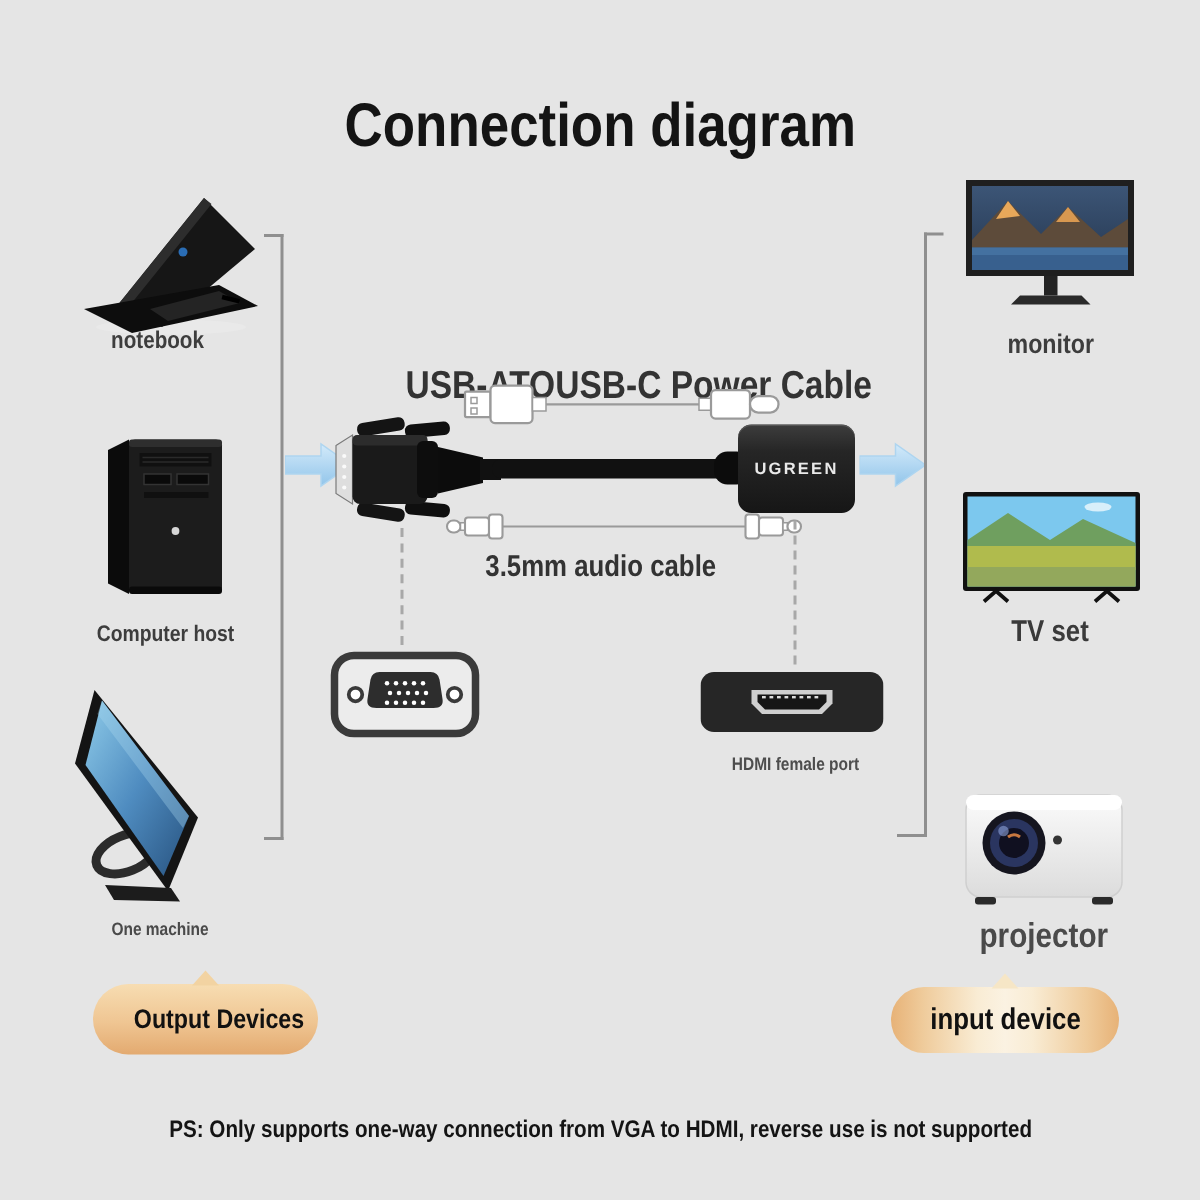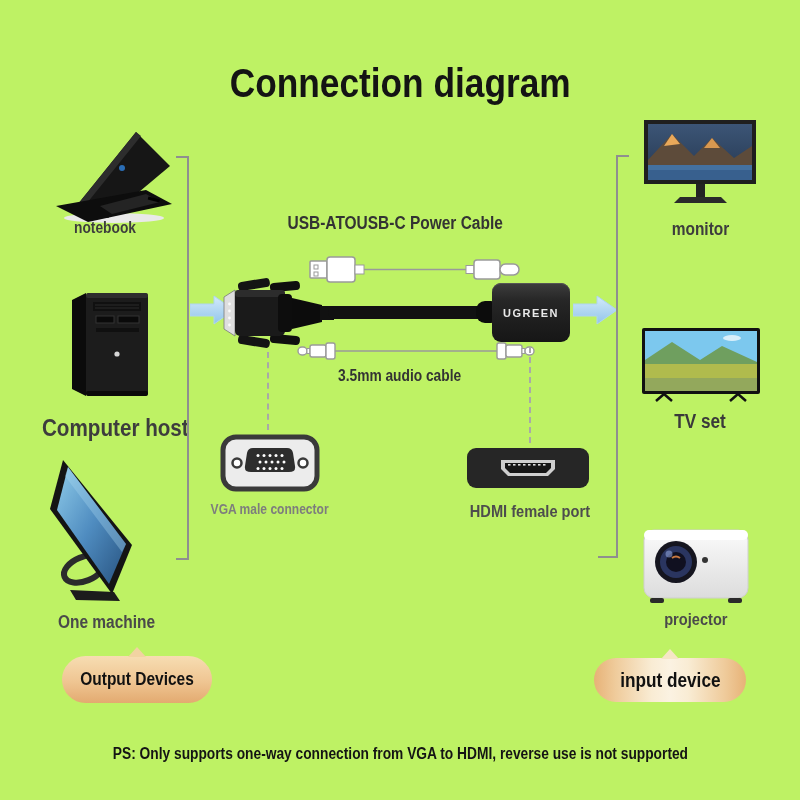--- a/index.html
+++ b/index.html
@@ -1,16 +1,16 @@
 <!DOCTYPE html>
 <html><head>
 <meta charset="utf-8">
 <style>
   html,body{margin:0;padding:0;background:#fff;}
-  #stage{position:relative;width:800px;height:800px;background:#bef264;overflow:hidden;
+  #stage{position:relative;width:800px;height:800px;background:#e5e5e5;overflow:hidden;
          font-family:"Liberation Sans",sans-serif;}
   .abs{position:absolute;}
   .ctr{text-align:center;}
   .cond{display:inline-block;transform:scaleX(.86);transform-origin:center;white-space:nowrap;}
   .lbl{font-weight:bold;color:#3d3d3d;}
   #page-title{top:60px;left:0;width:800px;font-size:41px;font-weight:bold;color:#141414;}
   #bracket-left{left:176px;top:156px;width:11px;height:400px;
     border-top:2px solid #8f8f8f;border-right:2px solid #8f8f8f;border-bottom:2px solid #8f8f8f;}
   #bracket-right{left:616px;top:155px;width:11px;height:401px;
     border-top:2px solid #8f8f8f;border-left:2px solid #8f8f8f;}
@@ -22,21 +22,21 @@
   #main-cable{left:328px;top:306px;width:166px;height:13px;background:#111;border-radius:6px;}
   #cable-boot{left:476px;top:301px;width:24px;height:22px;background:#0c0c0c;border-radius:9px;}
   #adapter{left:492px;top:283px;width:78px;height:59px;border-radius:9px;
     background:linear-gradient(180deg,#3d3d3d 0%,#262626 30%,#161616 100%);
     box-shadow:inset 0 1px 0 #555;display:flex;align-items:center;justify-content:center;}
   #adapter span{color:#e9e9e9;font-size:11px;font-weight:bold;letter-spacing:1.5px;}
   
   .badge{border-radius:26px;display:flex;align-items:center;justify-content:center;
     font-weight:bold;color:#111;}
   #badge-output{left:62px;top:656px;width:150px;height:47px;font-size:18px;
-    background:linear-gradient(180deg,#f7ddb2 0%,#efc592 55%,#e3aa70 100%);}
+    background:linear-gradient(180deg,#f7ddb2 0%,#efc592 55%,#e3aa70 100%);justify-content:flex-end;}
   #badge-input{left:594px;top:658px;width:152px;height:44px;font-size:20px;
     background:linear-gradient(90deg,#e7b277 0%,#efcb9b 14%,#f9ecd4 38%,#fbf2e2 50%,#f9ecd4 62%,#efcb9b 86%,#e7b277 100%);}
   .badge-pointer{position:absolute;top:-9px;left:50%;transform:translateX(-50%);
     width:0;height:0;border-left:9px solid transparent;border-right:9px solid transparent;}
   #badge-output .badge-pointer{border-bottom:10px solid #f2d3a2;}
   #badge-input .badge-pointer{border-bottom:10px solid #f6e6c6;}
   #footnote{top:745px;left:0;width:800px;font-size:16px;font-weight:bold;color:#141414;}
 </style>
 </head>
 <body>
@@ -66,39 +66,39 @@
     <rect x="20" y="3" width="62" height="5" rx="2" fill="#2e2e2e"></rect>
     <rect x="27" y="12" width="48" height="9" fill="#101010"></rect>
     <line x1="29" y1="15" x2="73" y2="15" stroke="#2a2a2a" stroke-width="1"></line>
     <line x1="29" y1="18" x2="73" y2="18" stroke="#2a2a2a" stroke-width="1"></line>
     <rect x="30" y="26" width="18" height="7" fill="#0a0a0a" stroke="#333" stroke-width="1"></rect>
     <rect x="52" y="26" width="21" height="7" fill="#0a0a0a" stroke="#333" stroke-width="1"></rect>
     <rect x="30" y="38" width="43" height="4" fill="#101010"></rect>
     <circle cx="51" cy="64" r="2.6" fill="#d6d6d6"></circle>
     <rect x="20" y="101" width="62" height="5" rx="2" fill="#0a0a0a"></rect>
   </svg>
-  <div class="abs ctr" style="left:30px;top:414px;width:160px;font-size:24px">
+  <div class="abs ctr" style="left:30px;top:414px;width:160px;font-size:15px">
     <span class="cond lbl">Computer host</span>
   </div>
 
   <svg class="abs" style="left:50px;top:452px" width="108" height="152" viewBox="0 0 108 152">
     <defs>
       <linearGradient id="aioScreen" x1="0" y1="0" x2="1" y2="1">
         <stop offset="0" stop-color="#8ecbe9"></stop>
           <stop offset="0.5" stop-color="#4f8cc0"></stop>
         <stop offset="1" stop-color="#27527f"></stop>
       </linearGradient>
     </defs>
     <ellipse cx="34" cy="117" rx="21" ry="12" fill="none" stroke="#2b2b2b" stroke-width="6" transform="rotate(-22 34 117)"></ellipse>
     <polygon points="13,8 82,93 62,142 0,57" fill="#141414"></polygon>
     <polygon points="18,15 76,92 59,132 7,58" fill="url(#aioScreen)"></polygon>
     <polygon points="18,15 76,92 72,100 15,24" fill="#a9d8ef" opacity="0.35"></polygon>
     <polygon points="20,138 64,140 70,149 26,148" fill="#1c1c1c"></polygon>
   </svg>
-  <div class="abs ctr" style="left:32px;top:612px;width:150px;font-size:18px">
+  <div class="abs ctr" style="left:32px;top:612px;width:150px;font-size:12px">
     <span class="cond lbl" style="color:#4a4a4a">One machine</span>
   </div>
 
   <div id="bracket-left" class="abs"></div>
 
   <svg class="abs" style="left:190px;top:294px" width="45" height="32" viewBox="0 0 45 32">
     <defs>
         <linearGradient id="arrG1" x1="0" y1="0" x2="0" y2="1">
       <stop offset="0" stop-color="#d3eafa"></stop>
           <stop offset="1" stop-color="#92c5ea"></stop>
@@ -109,21 +109,21 @@
   <svg class="abs" style="left:573px;top:294px" width="45" height="32" viewBox="0 0 45 32">
     <defs>
         <linearGradient id="arrG2" x1="0" y1="0" x2="0" y2="1">
       <stop offset="0" stop-color="#d3eafa"></stop>
           <stop offset="1" stop-color="#92c5ea"></stop>
     </linearGradient>
       </defs>
     <polygon points="0,10 24,10 24,2 44,16 24,30 24,22 0,22" fill="url(#arrG2)" stroke="#aed5f0" stroke-width="1"></polygon>
   </svg>
 
-  <div class="abs ctr" style="left:245px;top:213px;width:300px;font-size:18px">
+  <div class="abs ctr" style="left:245px;top:241px;width:300px;font-size:26px">
     <span class="cond lbl" style="color:#333">USB-ATOUSB-C Power Cable</span>
   </div>
 
   <svg class="abs" style="left:308px;top:253px" width="215" height="32" viewBox="0 0 215 32">
     <g fill="#fff" stroke="#9a9a9a" stroke-width="1.5">
       <rect x="2" y="8" width="17" height="17" rx="1"></rect>
       <rect x="6" y="12" width="4" height="4" stroke-width="1"></rect>
       <rect x="6" y="19" width="4" height="4" stroke-width="1"></rect>
       <rect x="19" y="4" width="28" height="25" rx="3"></rect>
       <rect x="47" y="12" width="9" height="9" stroke-width="1"></rect>
@@ -162,21 +162,21 @@
       <rect x="11" y="8.5" width="3" height="5" stroke-width="1"></rect>
       <rect x="14" y="5" width="16" height="12" rx="2"></rect>
       <rect x="30" y="3" width="9" height="16" rx="2"></rect>
       <line x1="39" y1="11" x2="201" y2="11"></line>
       <rect x="201" y="3" width="9" height="16" rx="2"></rect>
       <rect x="210" y="5" width="16" height="12" rx="2"></rect>
       <rect x="226" y="8.5" width="3" height="5" stroke-width="1"></rect>
       <rect x="229" y="7" width="9" height="8" rx="4"></rect>
     </g>
   </svg>
-  <div class="abs ctr" style="left:295px;top:367px;width:210px;font-size:16px">
+  <div class="abs ctr" style="left:295px;top:367px;width:210px;font-size:20px">
     <span class="cond lbl" style="color:#333">3.5mm audio cable</span>
   </div>
 
   <div id="dash-vga" class="abs dash"></div>
   <div id="dash-hdmi" class="abs dash"></div>
 
   <svg class="abs" style="left:220px;top:434px" width="100" height="58" viewBox="0 0 100 58">
     <rect x="3" y="3" width="94" height="52" rx="13" fill="#ececec" stroke="#3a3a3a" stroke-width="5"></rect>
     <circle cx="17" cy="29" r="4.5" fill="#fff" stroke="#3a3a3a" stroke-width="2.5"></circle>
     <circle cx="83" cy="29" r="4.5" fill="#fff" stroke="#3a3a3a" stroke-width="2.5"></circle>
@@ -192,40 +192,37 @@
         <circle cx="52" cy="28" r="1.5"></circle>
         <circle cx="58" cy="28" r="1.5"></circle>
         <circle cx="64" cy="28" r="1.5"></circle>
       <circle cx="38" cy="34.5" r="1.5"></circle>
         <circle cx="44" cy="34.5" r="1.5"></circle>
         <circle cx="50" cy="34.5" r="1.5"></circle>
         <circle cx="56" cy="34.5" r="1.5"></circle>
         <circle cx="62" cy="34.5" r="1.5"></circle>
     </g>
   </svg>
-  <div class="abs ctr" style="left:185px;top:501px;width:170px;font-size:14px">
-    <span class="cond" style="color:#7d7d7d;font-weight:bold">VGA male connector</span>
-  </div>
 
   <svg class="abs" style="left:467px;top:448px" width="122" height="40" viewBox="0 0 122 40">
     <rect x="0" y="0" width="122" height="40" rx="9" fill="#262626"></rect>
     <path d="M34,12 h54 v9 l-7,7 h-40 l-7,-7 z" fill="#cfcfcf"></path>
     <path d="M38,15 h46 v5 l-5,5 h-36 l-5,-5 z" fill="#161616"></path>
     <g fill="#ddd">
       <rect x="41" y="16" width="2.5" height="1.6"></rect>
         <rect x="46" y="16" width="2.5" height="1.6"></rect>
       <rect x="51" y="16" width="2.5" height="1.6"></rect>
         <rect x="56" y="16" width="2.5" height="1.6"></rect>
       <rect x="61" y="16" width="2.5" height="1.6"></rect>
         <rect x="66" y="16" width="2.5" height="1.6"></rect>
       <rect x="71" y="16" width="2.5" height="1.6"></rect>
         <rect x="76" y="16" width="2.5" height="1.6"></rect>
     </g>
   </svg>
-  <div class="abs ctr" style="left:450px;top:502px;width:160px;font-size:17px">
+  <div class="abs ctr" style="left:450px;top:502px;width:160px;font-size:12px">
     <span class="cond lbl" style="color:#4d4d4d">HDMI female port</span>
   </div>
 
   <div id="bracket-right" class="abs"></div>
   <div id="bracket-right-foot" class="abs"></div>
 
   <svg class="abs" style="left:644px;top:120px" width="112" height="88" viewBox="0 0 112 88">
     <defs>
         <linearGradient id="monSky" x1="0" y1="0" x2="0" y2="1">
       <stop offset="0" stop-color="#3c5576"></stop>
@@ -273,21 +270,21 @@
     <rect x="2" y="12" width="104" height="10" rx="5" fill="#ffffff"></rect>
     <circle cx="34" cy="44" r="21" fill="#15151f"></circle>
     <circle cx="34" cy="44" r="16" fill="#2a3560"></circle>
     <circle cx="34" cy="44" r="10" fill="#101020"></circle>
     <path d="M30,40 q4,-3 8,0" stroke="#c87840" stroke-width="2" fill="none"></path>
     <circle cx="27" cy="36" r="3.5" fill="#8ea2d8" opacity="0.6"></circle>
     <circle cx="63" cy="42" r="3" fill="#333"></circle>
     <rect x="8" y="80" width="14" height="5" rx="2" fill="#2a2a2a"></rect>
     <rect x="86" y="80" width="14" height="5" rx="2" fill="#2a2a2a"></rect>
   </svg>
-  <div class="abs ctr" style="left:640px;top:610px;width:112px;font-size:17px">
+  <div class="abs ctr" style="left:640px;top:610px;width:112px;font-size:23px">
     <span class="cond lbl" style="color:#4a4a4a">projector</span>
   </div>
 
   <div id="badge-output" class="abs badge">
     <div class="badge-pointer"></div>
     <span class="cond">Output Devices</span>
   </div>
   <div id="badge-input" class="abs badge">
     <div class="badge-pointer"></div>
     <span class="cond">input device</span>

